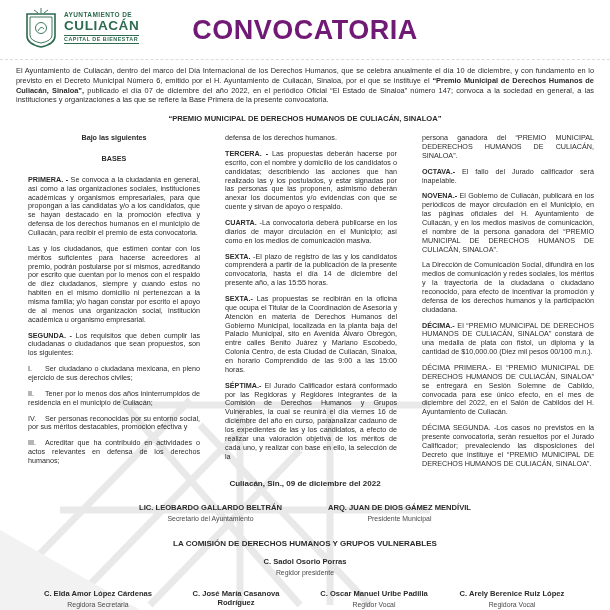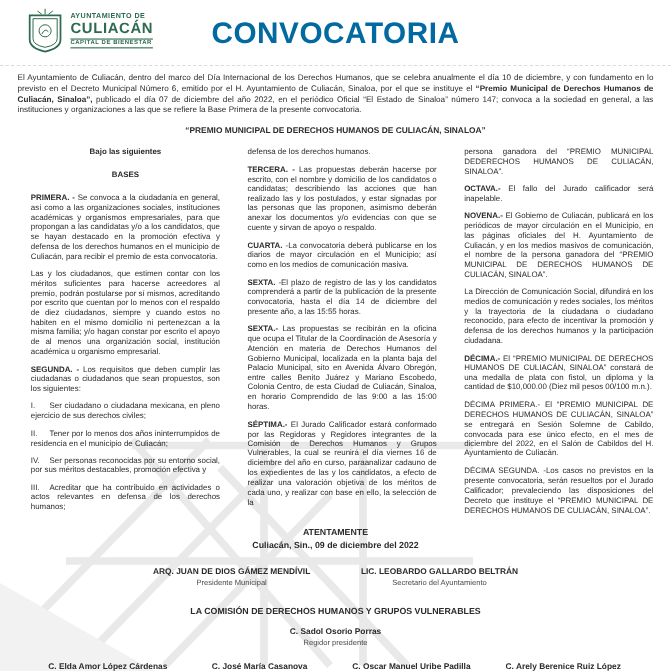--- a/index.html
+++ b/index.html
@@ -20,21 +20,21 @@
 
   
   .header { position: relative; height: 52px; }
   .logo { position: absolute; left: 24px; top: 7px; display: flex; align-items: center; gap: 6px; }
   .logo-text { color: #2d6a4f; line-height: 1; }
   .logo-line1 { font-size: 6.5px; font-weight: bold; letter-spacing: 0.4px; }
   .logo-line2 { font-size: 13.5px; font-weight: 800; letter-spacing: 0.6px; margin-top: 1px; }
   .logo-line3 { font-size: 5.4px; font-weight: bold; letter-spacing: 0.5px; margin-top: 2px;
                 border-top: 1px solid #2d6a4f; border-bottom: 1px solid #2d6a4f; padding: 1px 0; }
   .doc-title {
-    text-align: center; color: #0369a1;
+    text-align: center; color: #701a75;
     font-size: 27px; font-weight: 800; letter-spacing: 0.5px;
     padding-top: 15px;
   }
   .rule { border-top: 1px dashed #dcdcdc; margin-top: 7px; }
 
   
   .intro { padding: 6px 16px 0; font-size: 7.4px; line-height: 1.32; text-align: justify; }
   .subtitle { text-align: center; font-weight: bold; font-size: 7.6px; margin-top: 9px; }
 
   
@@ -133,32 +133,31 @@
         <p><span class="lead">OCTAVA.-</span><span> El fallo del Jurado calificador será inapelable.</span></p>
         <p><span class="lead">NOVENA.-</span><span> El Gobierno de Culiacán, publicará en los periódicos de mayor circulación en el Municipio, en las páginas oficiales del H. Ayuntamiento de Culiacán, y en los medios masivos de comunicación, el nombre de la persona ganadora del “PREMIO MUNICIPAL DE DERECHOS HUMANOS DE CULIACÁN, SINALOA”.</span></p>
         <p>La Dirección de Comunicación Social, difundirá en los medios de comunicación y redes sociales, los méritos y la trayectoria de la ciudadana o ciudadano reconocido, para efecto de incentivar la promoción y defensa de los derechos humanos y la participación ciudadana.</p>
         <p><span class="lead">DÉCIMA.-</span><span> El “PREMIO MUNICIPAL DE DERECHOS HUMANOS DE CULIACÁN, SINALOA” constará de una medalla de plata con fistol, un diploma y la cantidad de $10,000.00 (Diez mil pesos 00/100 m.n.).</span></p>
         <p>DÉCIMA PRIMERA.- El “PREMIO MUNICIPAL DE DERECHOS HUMANOS DE CULIACÁN, SINALOA” se entregará en Sesión Solemne de Cabildo, convocada para ese único efecto, en el mes de diciembre del 2022, en el Salón de Cabildos del H. Ayuntamiento de Culiacán.</p>
         <p>DÉCIMA SEGUNDA. -Los casos no previstos en la presente convocatoria, serán resueltos por el Jurado Calificador; prevaleciendo las disposiciones del Decreto que instituye el “PREMIO MUNICIPAL DE DERECHOS HUMANOS DE CULIACÁN, SINALOA”.</p>
       </div>
     </div>
 
     <div class="closing">
-      <div class="atent">ATENTAMENTE</div>
       <div class="atent">Culiacán, Sin., 09 de diciembre del 2022</div>
     </div>
 
     <div class="sig-row">
       <div class="sig">
+        <div class="sig-name">LIC. LEOBARDO GALLARDO BELTRÁN</div>
+        <div class="sig-role">Secretario del Ayuntamiento</div>
+      </div>
+      <div class="sig">
         <div class="sig-name">ARQ. JUAN DE  DIOS GÁMEZ MENDÍVIL</div>
         <div class="sig-role">Presidente Municipal</div>
-      </div>
-      <div class="sig">
-        <div class="sig-name">LIC. LEOBARDO GALLARDO BELTRÁN</div>
-        <div class="sig-role">Secretario del Ayuntamiento</div>
       </div>
     </div>
 
     <div class="commission-title">LA COMISIÓN DE DERECHOS HUMANOS Y GRUPOS VULNERABLES</div>
 
     <div class="sig president">
       <div class="sig-name">C. Sadol Osorio Porras</div>
       <div class="sig-role">Regidor presidente</div>
     </div>
 

